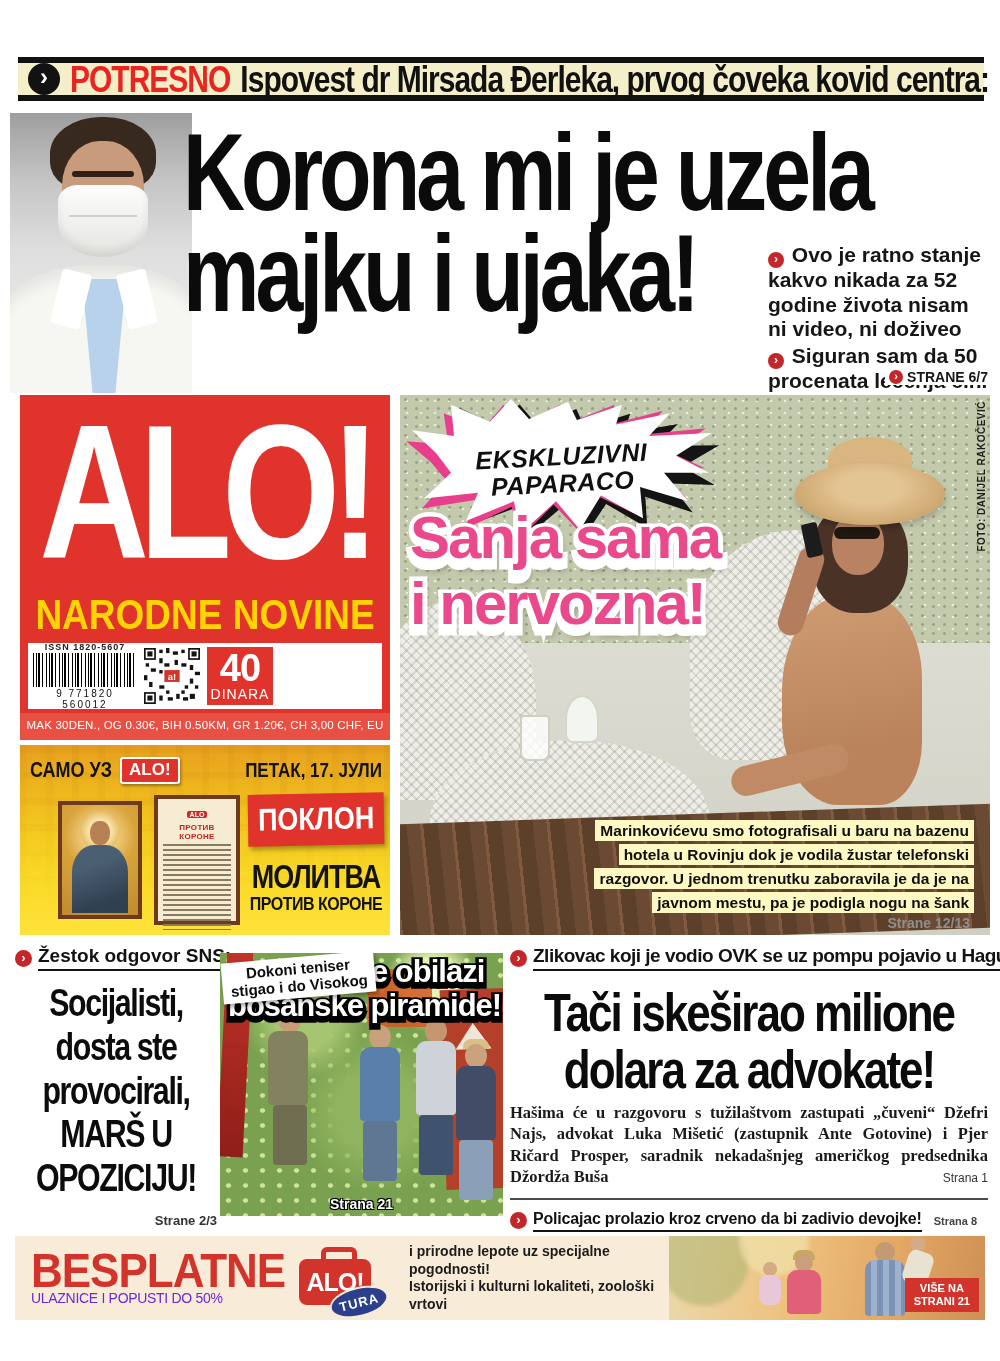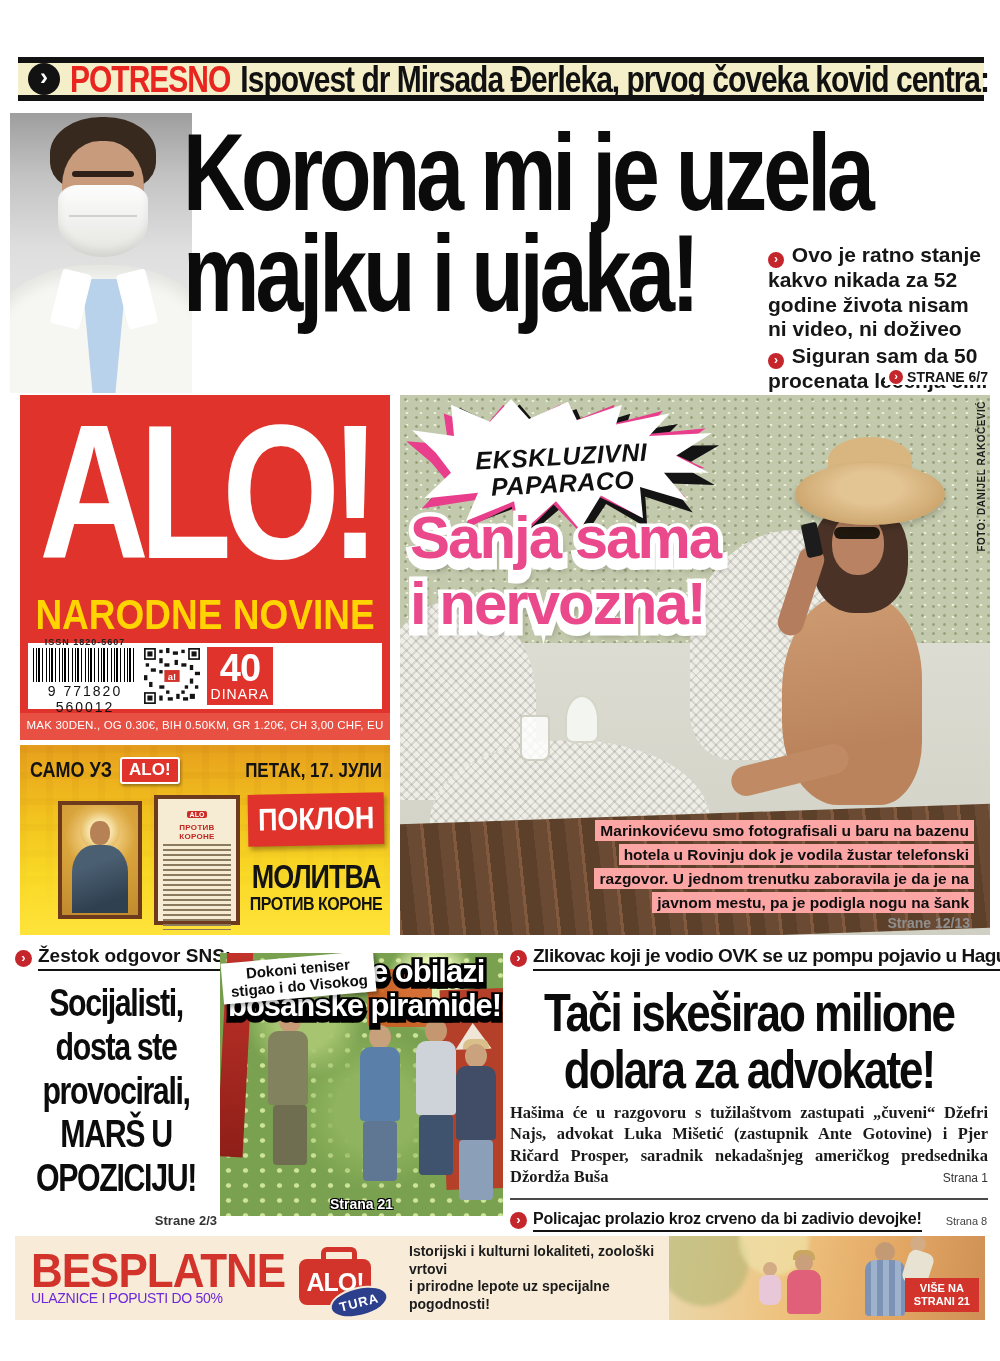--- a/index.html
+++ b/index.html
@@ -62,21 +62,21 @@
   .alo-logo{position:absolute;left:0;right:0;top:2px;text-align:center;color:#fff;font-weight:bold;
     font-size:152px;line-height:150px;letter-spacing:-10px;transform:scaleY(1.26);transform-origin:top center;}
   .alo-tagline{position:absolute;left:0;right:0;top:196px;text-align:center;color:#ffd400;font-weight:bold;
     font-size:37px;letter-spacing:0px;transform:scaleY(1.15);transform-origin:top center;white-space:nowrap;}
   .info-bar{position:absolute;left:8px;right:8px;top:248px;height:66px;background:#fff;
     display:flex;align-items:center;gap:7px;padding:3px 5px;box-sizing:border-box;}
   .barcode-wrap{width:104px;flex:none;text-align:center;}
   .issn{font-size:9px;letter-spacing:1px;color:#222;font-weight:bold;}
   .barcode{height:34px;margin:1px 0;
     background:repeating-linear-gradient(90deg,#000 0 1px,#fff 1px 3px,#000 3px 4px,#fff 4px 5px,#000 5px 7px,#fff 7px 9px,#000 9px 10px,#fff 10px 13px);}
-  .digits{font-size:14px;letter-spacing:2px;color:#111;}
+  .digits{font-size:10px;letter-spacing:2px;color:#111;}
   .date-wrap{flex:1;line-height:1.22;}
   .date-d1,.date-d2{font-size:17px;font-weight:bold;color:#111;}
   .date-d3{font-size:15px;color:#222;margin-top:2px;}
   .qr{width:56px;height:56px;flex:none;}
   .price-box{width:66px;height:58px;flex:none;background:#e0332b;text-align:center;
     display:flex;flex-direction:column;justify-content:center;}
   .price-value{color:#fff;font-weight:bold;font-size:38px;line-height:36px;letter-spacing:-1px;}
   .price-unit{color:#fff;font-size:14px;letter-spacing:1px;}
   .price-strip{position:absolute;left:0;right:0;top:318px;height:27px;background:#e85044;
     color:#fff;font-size:11.5px;text-align:center;line-height:24px;letter-spacing:.2px;}
@@ -153,21 +153,21 @@
   .sb-text{position:absolute;inset:0;display:flex;flex-direction:column;align-items:center;justify-content:center;
     font-style:italic;font-weight:bold;color:#101010;font-size:25px;line-height:1.1;letter-spacing:.5px;transform:rotate(-3deg);z-index:2;}
   .pink-head{position:absolute;left:10px;top:112px;z-index:6;}
   .ph-line{position:relative;height:66px;}
   .ph-fill,.ph-stroke{font-weight:bold;font-size:60px;letter-spacing:-2px;white-space:nowrap;
     transform:scaleY(1.12);transform-origin:left top;line-height:62px;}
   .ph-stroke{position:absolute;left:0;top:0;-webkit-text-stroke:10px #fff;color:#fff;
     text-shadow:4px 5px 6px rgba(0,0,0,.25);}
   .ph-fill{position:relative;color:#ea4a8b;}
   .pap-caption{position:absolute;right:16px;top:424px;width:420px;text-align:right;z-index:6;line-height:1.5;}
-  .cap-strip{display:inline;background:#fca5a5;color:#0f0f0f;font-weight:bold;font-size:15.5px;
+  .cap-strip{display:inline;background:#fef9c3;color:#0f0f0f;font-weight:bold;font-size:15.5px;
     padding:2px 5px;box-decoration-break:clone;-webkit-box-decoration-break:clone;}
   .pap-ref{position:absolute;right:20px;top:520px;font-size:14px;font-weight:bold;color:#8f8f8f;z-index:6;}
 
   
   .kicker-row{display:flex;align-items:center;gap:6px;}
   .kicker-text{font-weight:bold;color:#131313;border-bottom:2px solid #131313;padding-bottom:2px;white-space:nowrap;}
 
   .left-col{position:absolute;left:15px;top:945px;width:202px;}
   .lc-kicker{font-size:19px;}
   .lc-head{margin-top:10px;text-align:center;transform:scale(.92,1.18);transform-origin:top center;}
@@ -227,21 +227,21 @@
   .rc-kicker .kicker-text{font-size:19px;letter-spacing:-.5px;}
   .rc-head{margin-top:12px;text-align:center;transform:scaleY(1.22);transform-origin:top center;}
   .rc-line{font-size:44px;font-weight:bold;color:#0b0b0b;letter-spacing:-2px;line-height:47px;white-space:nowrap;}
   .rc-body{position:relative;margin-top:25px;font-family:"Liberation Serif",serif;font-weight:bold;
     font-size:16.5px;line-height:1.3;color:#1a1a1a;text-align:justify;}
   .rc-body-ref{position:absolute;right:0;bottom:1px;font-family:"Liberation Sans",sans-serif;
     font-size:12px;font-weight:normal;color:#333;background:#fff;padding-left:8px;}
   .rc-divider{margin-top:10px;border-top:2px solid #4a4a4a;}
   .police-row{margin-top:10px;display:flex;align-items:center;gap:6px;}
   .police-row .kicker-text{font-size:16px;letter-spacing:-.2px;}
-  .police-ref{font-size:11px;font-weight:normal;color:#444;margin-left:18px;white-space:nowrap;}
+  .police-ref{font-size:11px;font-weight:bold;color:#444;margin-left:6px;white-space:nowrap;}
   .police-head{margin-top:8px;font-size:26px;font-weight:bold;color:#e0332b;letter-spacing:-1px;
     transform:scale(.9,1.2);transform-origin:left top;white-space:nowrap;}
 
   
   .bottom-banner{position:absolute;left:15px;top:1236px;width:970px;height:84px;background:#f8ecd9;
     display:flex;align-items:center;}
   .bb-left{padding-left:16px;width:268px;flex:none;}
   .bb-title{color:#d2342c;font-weight:bold;font-size:44px;letter-spacing:-1px;line-height:40px;
     transform:scaleY(1.1);transform-origin:left center;white-space:nowrap;}
   .bb-sub{color:#6d28d9;font-weight:normal;font-size:14px;letter-spacing:-.3px;white-space:nowrap;}
@@ -550,22 +550,22 @@
       <div class="bb-sub">ULAZNICE I POPUSTI DO 50%</div>
     </div>
     <div class="bb-logo">
       <div class="bb-handle"></div>
       <div class="bb-case">
           <span>ALO!</span>
         </div>
       <div class="bb-tura">TURA</div>
     </div>
     <div class="bb-mid">
+      <div class="bb-line">i prirodne lepote uz specijalne pogodnosti!</div>
       <div class="bb-line">Istorijski i kulturni lokaliteti, zoološki vrtovi</div>
-      <div class="bb-line">i prirodne lepote uz specijalne pogodnosti!</div>
     </div>
     <div class="bb-photo">
       <div class="bb-blob bb-b1"></div>
       <div class="bb-blob bb-b2"></div>
       <div class="f-person f-kid">
           <div class="f-head"></div>
           <div class="f-body"></div>
         </div>
       <div class="f-person f-mom">
           <div class="f-hair"></div>

